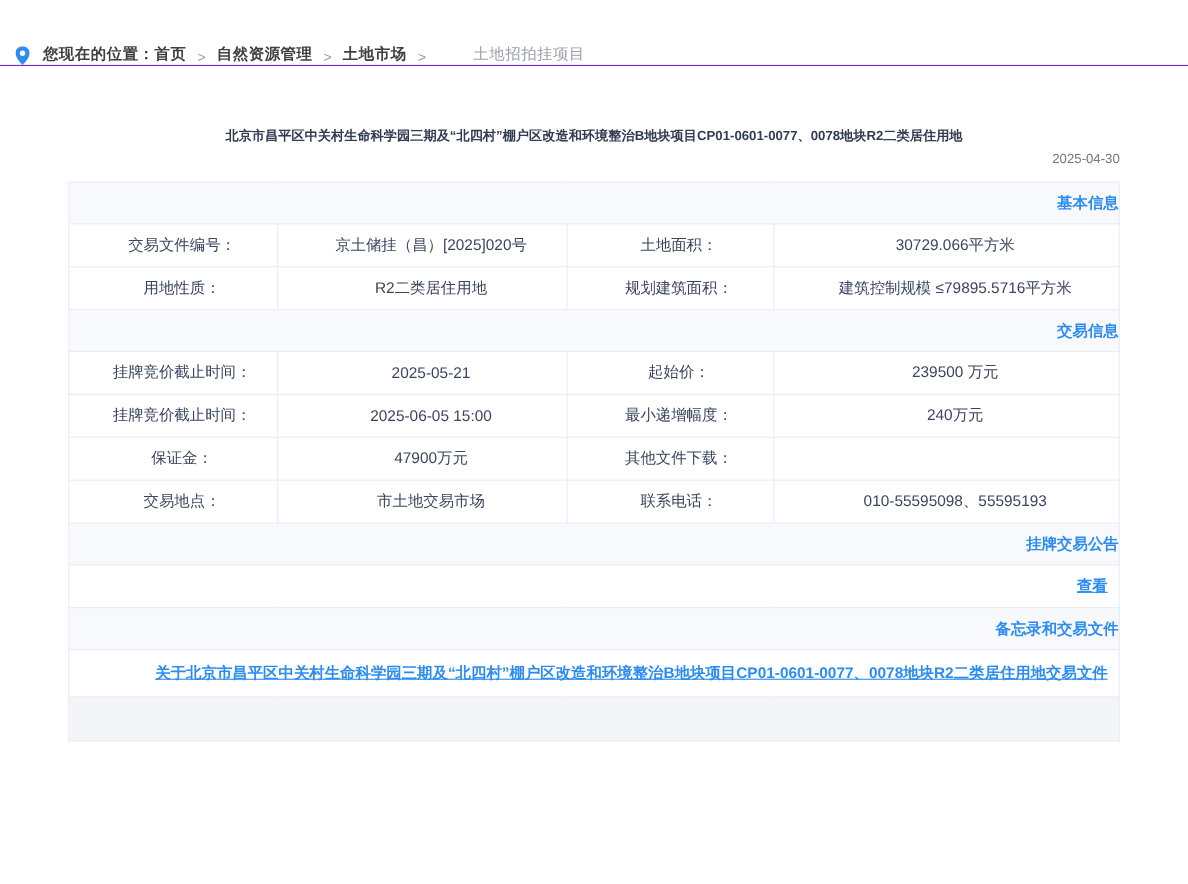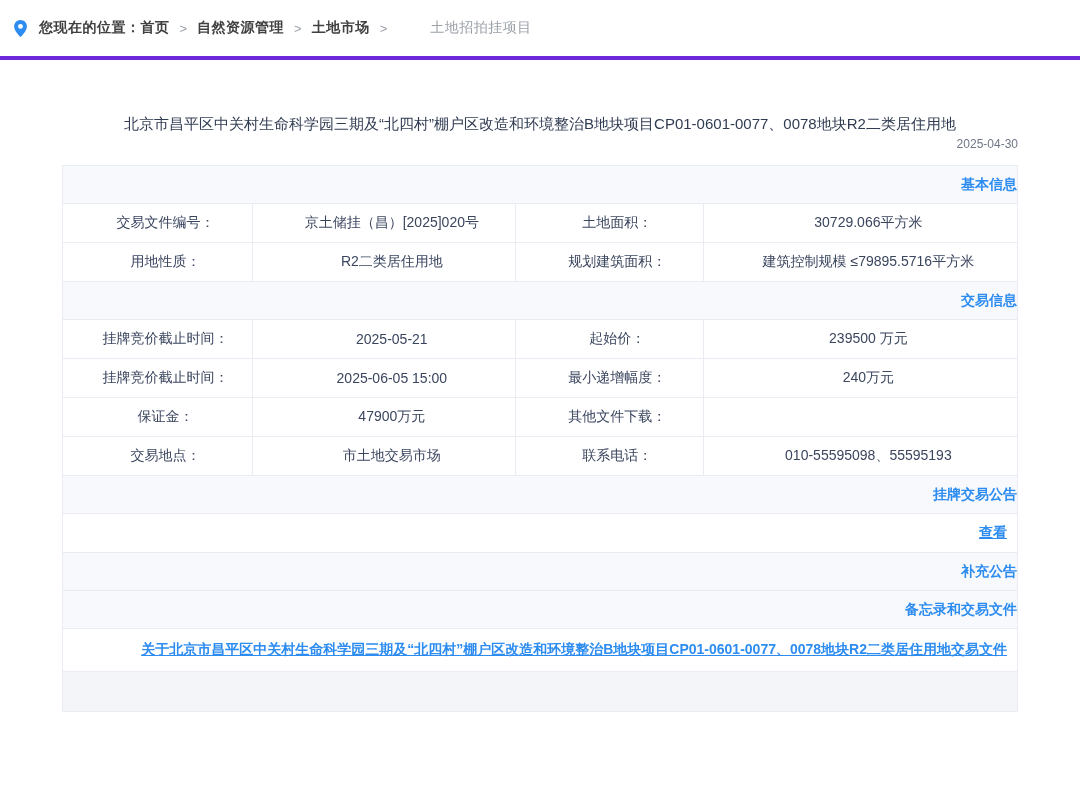--- a/index.html
+++ b/index.html
@@ -1,31 +1,31 @@
 <!DOCTYPE html>
 <html><head>
 <meta charset="utf-8">
 <style>
   * { margin:0; padding:0; box-sizing:border-box; }
   html,body { width:1080px; height:804px; overflow:hidden; background:#ffffff;
     font-family:"Liberation Sans","DejaVu Sans",sans-serif; }
 
   
-  .crumb-bar { height:60px; display:flex; align-items:center; padding:0 14px;
-    border-bottom:4px solid #6d28d9; background:#ffffff; }
+  .crumb-bar { height:60px; display:flex; align-items:flex-end; padding:0 14px;
+    border-bottom:1px solid #6d28d9; background:#ffffff; }
   .crumb-bar .pin { display:flex; align-items:center; margin-right:12px; }
   .crumb-bar .seg { font-size:14px; color:#404040; font-weight:700; letter-spacing:.5px; }
   .crumb-bar .sep { font-size:13px; color:#9aa0a8; margin:0 10px; font-weight:400; }
   .crumb-bar .seg.link { cursor:pointer; }
   .crumb-bar .seg.current { color:#9aa0a8; font-weight:400;margin-left:33px; }
 
   
   .content { width:956px; margin:0 auto; }
-  .page-title { margin-top:50px; text-align:center; font-size:15px; line-height:27px;
-    font-weight:400; color:#313c52; }
+  .page-title { margin-top:50px; text-align:center; font-size:12px; line-height:27px;
+    font-weight:700; color:#313c52; }
   .pub-date { text-align:right; font-size:12px; color:#6f7785; }
 
   
   table.info { width:956px; margin-top:14px; border-collapse:collapse; table-layout:fixed;
     border:1px solid #e9ecf2; }
   table.info td { border:1px solid #e9ecf2; font-size:14px; color:#3a455e;
     padding:0 0 0 16px; vertical-align:middle; }
   col.c1 { width:19.9%; } col.c2 { width:27.5%; } col.c3 { width:19.7%; } col.c4 { width:32.9%; }
   tr.r-data td { height:39px;text-align:center; }
   tr.r-sec td { height:38px; background:#f8f9fc; text-align:right; padding:0;
@@ -112,23 +112,20 @@
       <td>010-55595098、55595193</td>
     </tr>
 
     <tr class="r-sec">
       <td colspan="4">挂牌交易公告</td>
     </tr>
     <tr class="r-link">
       <td colspan="4">查看</td>
     </tr>
     <tr class="r-sec">
-      <td colspan="4">补充公告</td>
-    </tr>
-    <tr class="r-sec">
       <td colspan="4">备忘录和交易文件</td>
     </tr>
     <tr class="r-link r-link-big">
       <td colspan="4">关于北京市昌平区中关村生命科学园三期及“北四村”棚户区改造和环境整治B地块项目CP01-0601-0077、0078地块R2二类居住用地交易文件</td>
     </tr>
     <tr class="r-partial">
       <td colspan="4"></td>
     </tr>
   </tbody>
     </table>

